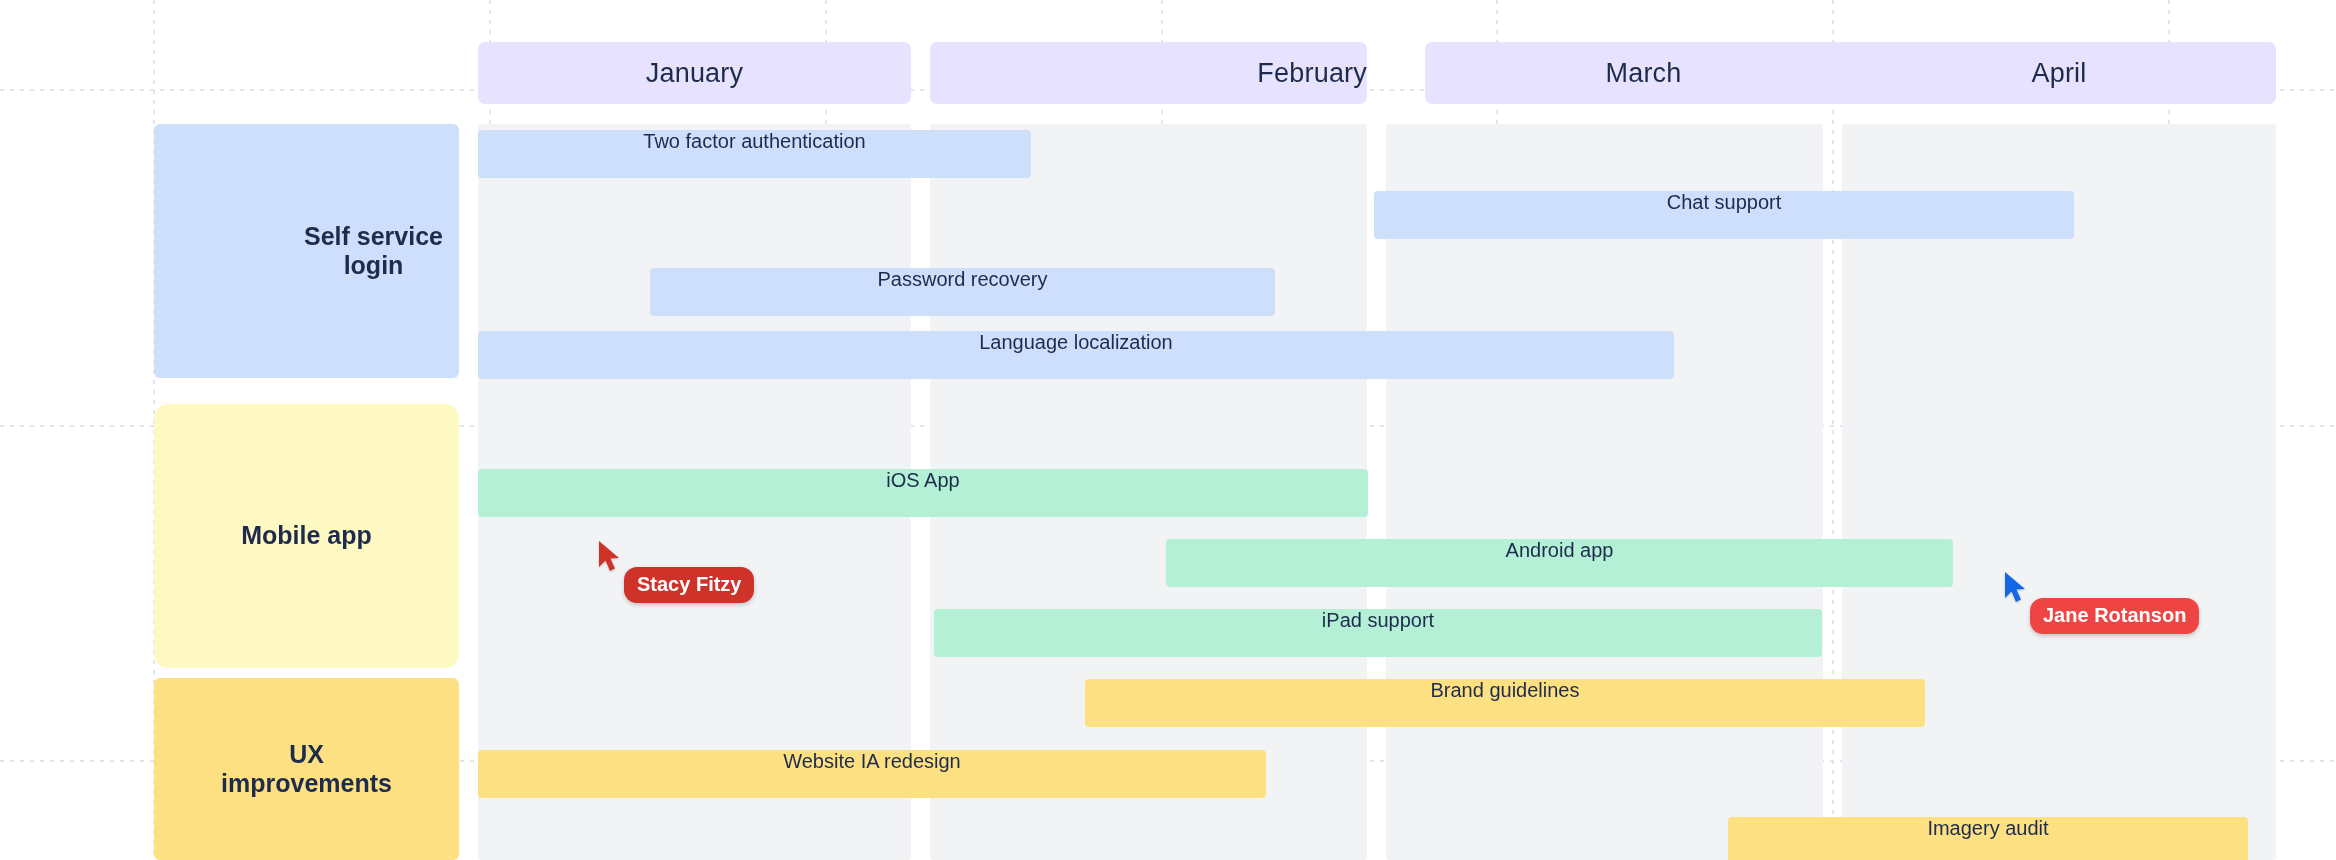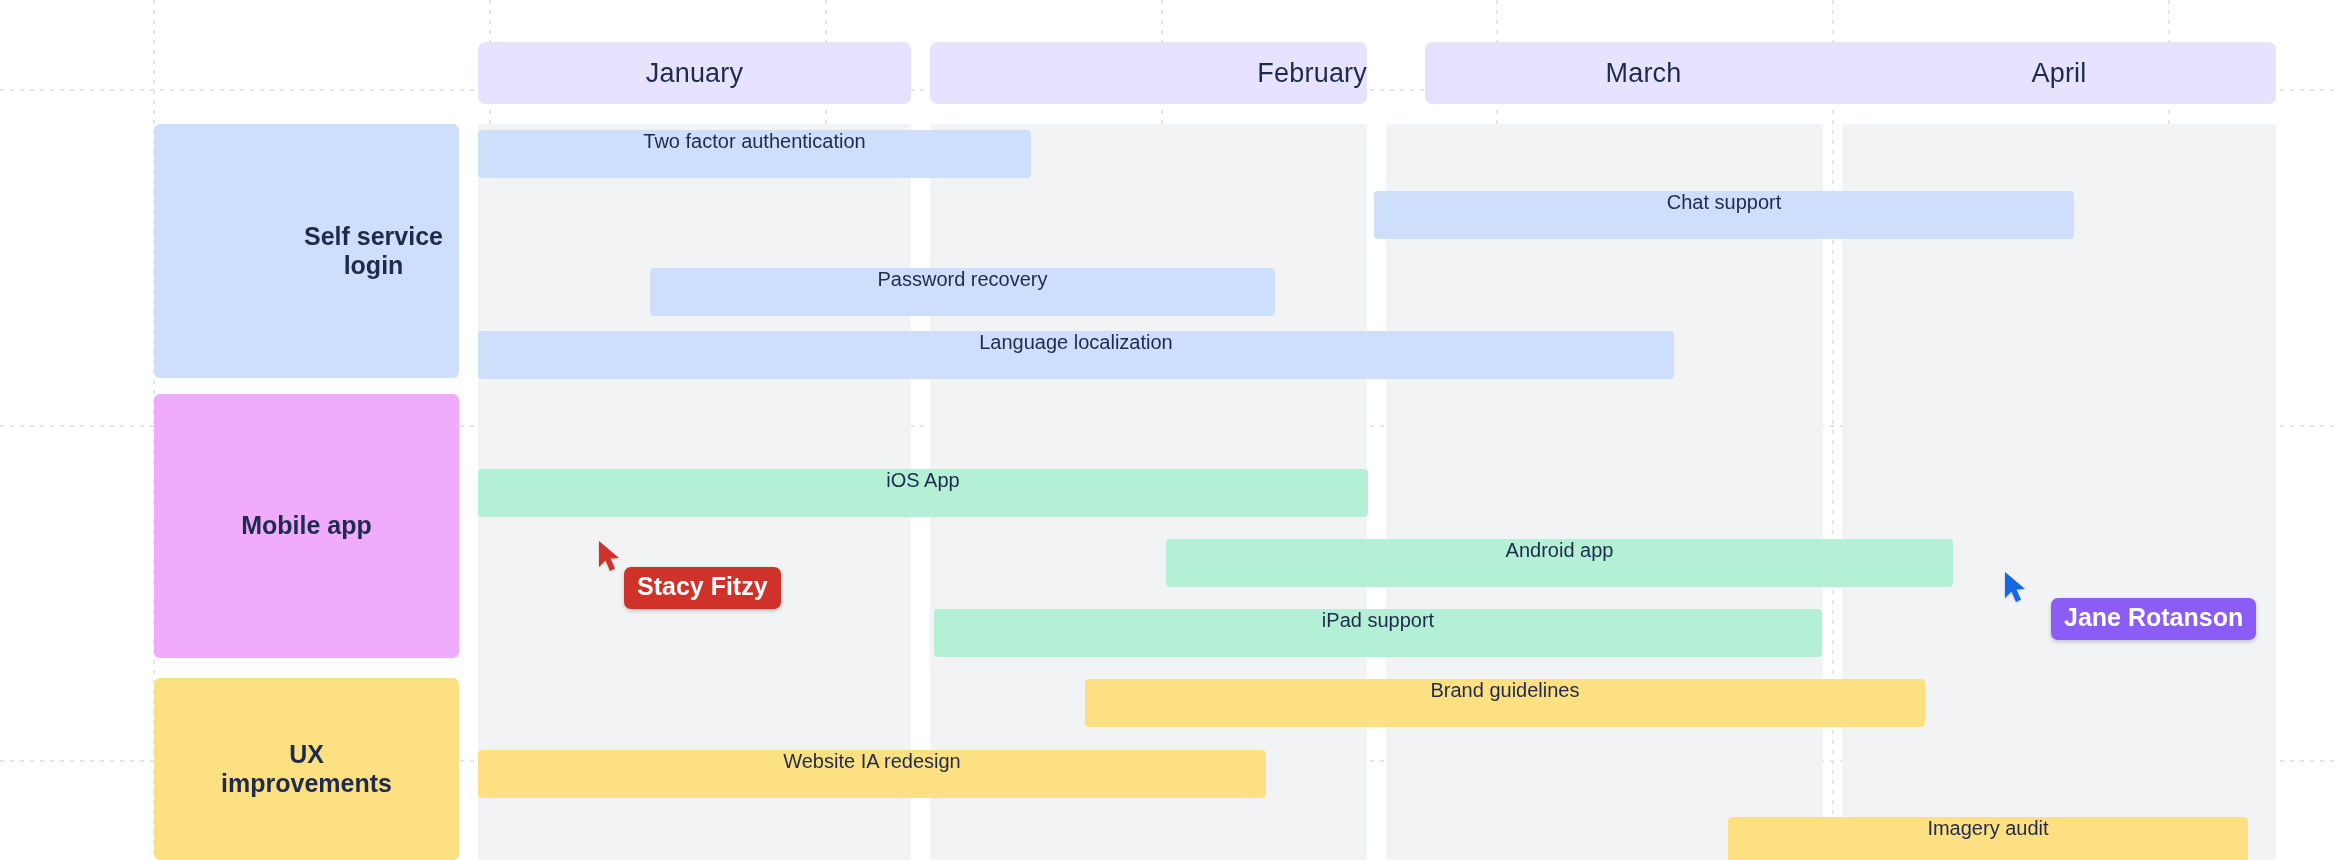--- a/index.html
+++ b/index.html
@@ -108,23 +108,23 @@
   }
   .cursor .arrow {
     position: absolute;
     left: 0; top: 0;
     width: 26px;
     height: 34px;
     filter: drop-shadow(0 1px 1px rgba(0,0,0,0.18));
   }
   .cursor .nametag {
     position: absolute;
-    border-radius: 7px;
+    border-radius: 13px;
     padding: 6px 13px 8px 13px;
-    font-size: 25px;
+    font-size: 20px;
     font-weight: 700;
     color: #ffffff;
     white-space: nowrap;
     box-shadow: 0 2px 4px rgba(0,0,0,0.20);
     line-height: 1.1;
   }
 </style>
 </head>
 <body>
 
@@ -162,21 +162,21 @@
       </div>
       <div class="month-head" style="left: 1842px; width: 434px; background: rgb(231, 226, 253);">
         <span>April</span>
       </div>
     </div>
 
   <div id="lane-cards">
       <div class="lane-card" style="top: 124px; height: 254px; background: rgb(205, 223, 251); justify-content: flex-end;">
         <span><span>Self service</span><br><span>login</span></span>
       </div>
-      <div class="lane-card" style="top: 394px; height: 264px; background: #f0abfc;">
+      <div class="lane-card" style="top: 404px; height: 264px; background: #fef9c3; border-radius: 14px;">
         <span>Mobile app</span>
       </div>
       <div class="lane-card" style="top: 678px; height: 182px; background: rgb(253, 224, 129);">
         <span><span>UX</span><br><span>improvements</span></span>
       </div>
     </div>
 
   <div id="task-layer">
       <div class="task-bar" style="left: 478px; top: 130px; width: 553px; background: rgb(205, 223, 251);">
         <span>Two factor authentication</span>
@@ -214,17 +214,17 @@
       <div class="cursor" style="left: 0px; top: 0px;">
         <div class="arrow" style="left: 597px; top: 540px;"><svg width="26" height="34" viewBox="0 0 26 34" xmlns="http://www.w3.org/2000/svg">
             <path d="M2 1 L2 27 L8.5 20.5 L13 31 L18 28.5 L13.5 18.5 L22 18 Z" fill="#cf3229"></path>
           </svg></div>
         <div class="nametag" style="left: 624px; top: 567px; background: rgb(207, 50, 41);">Stacy Fitzy</div>
       </div>
       <div class="cursor" style="left: 0px; top: 0px;">
         <div class="arrow" style="left: 2003px; top: 571px;"><svg width="26" height="34" viewBox="0 0 26 34" xmlns="http://www.w3.org/2000/svg">
             <path d="M2 1 L2 27 L8.5 20.5 L13 31 L18 28.5 L13.5 18.5 L22 18 Z" fill="#1568e5"></path>
           </svg></div>
-        <div class="nametag" style="left: 2030px; top: 598px; background: #8b5cf6; margin-left: 21px;">Jane Rotanson</div>
+        <div class="nametag" style="left: 2030px; top: 598px; background: #ef4444;">Jane Rotanson</div>
       </div>
     </div>
 
 </div>
 
 </body></html>

